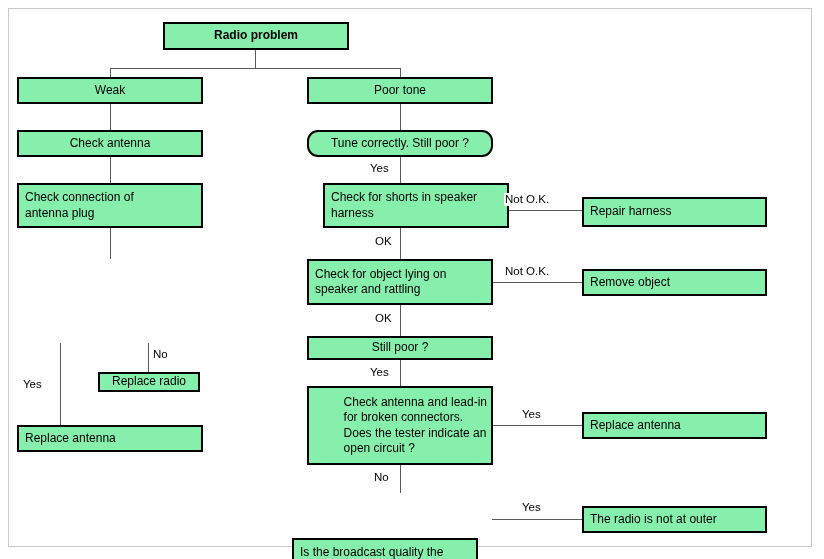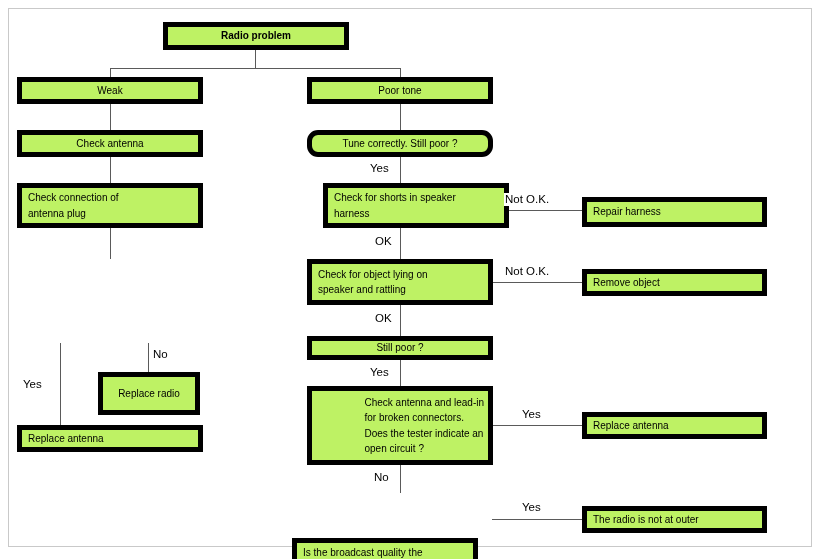--- a/index.html
+++ b/index.html
@@ -23,24 +23,24 @@
     left: 8px;
     top: 8px;
     width: 804px;
     height: 539px;
     border: 1px solid #c9c9c9;
     box-sizing: border-box;
   }
   .node {
     position: absolute;
     box-sizing: border-box;
-    border: 5px solid #000000;
-    background: #bef264;
+    border: 2px solid #000000;
+    background: #86efac;
     color: #000000;
-    font-size: 10px;
+    font-size: 12px;
     line-height: 15.5px;
     z-index: 3;
   }
   
   .node.center {
     display: flex;
     align-items: center;
     justify-content: center;
     text-align: center;
   }
@@ -130,21 +130,21 @@
   <div class="node center" style="left:17px; top:130px; width:186px; height:27px;">
     <span class="txt">Check antenna</span>
   </div>
 
   <div class="node left" style="left:17px; top:183px; width:186px; height:45px;">
     <span class="txt">Check connection of
 antenna plug</span>
   </div>
 
 
-  <div class="node center" style="left:98px; top:372px; width:102px; height:43px;">
+  <div class="node center" style="left:98px; top:372px; width:102px; height:20px;">
     <span class="txt">Replace radio</span>
   </div>
 
   <div class="node left" style="left:17px; top:425px; width:186px; height:27px;">
     <span class="txt">Replace antenna</span>
   </div>
 
   <div class="node center" style="left:307px; top:130px; width:186px; height:27px;border-radius:11px;">
     <span class="txt">Tune correctly. Still poor ?</span>
   </div>

